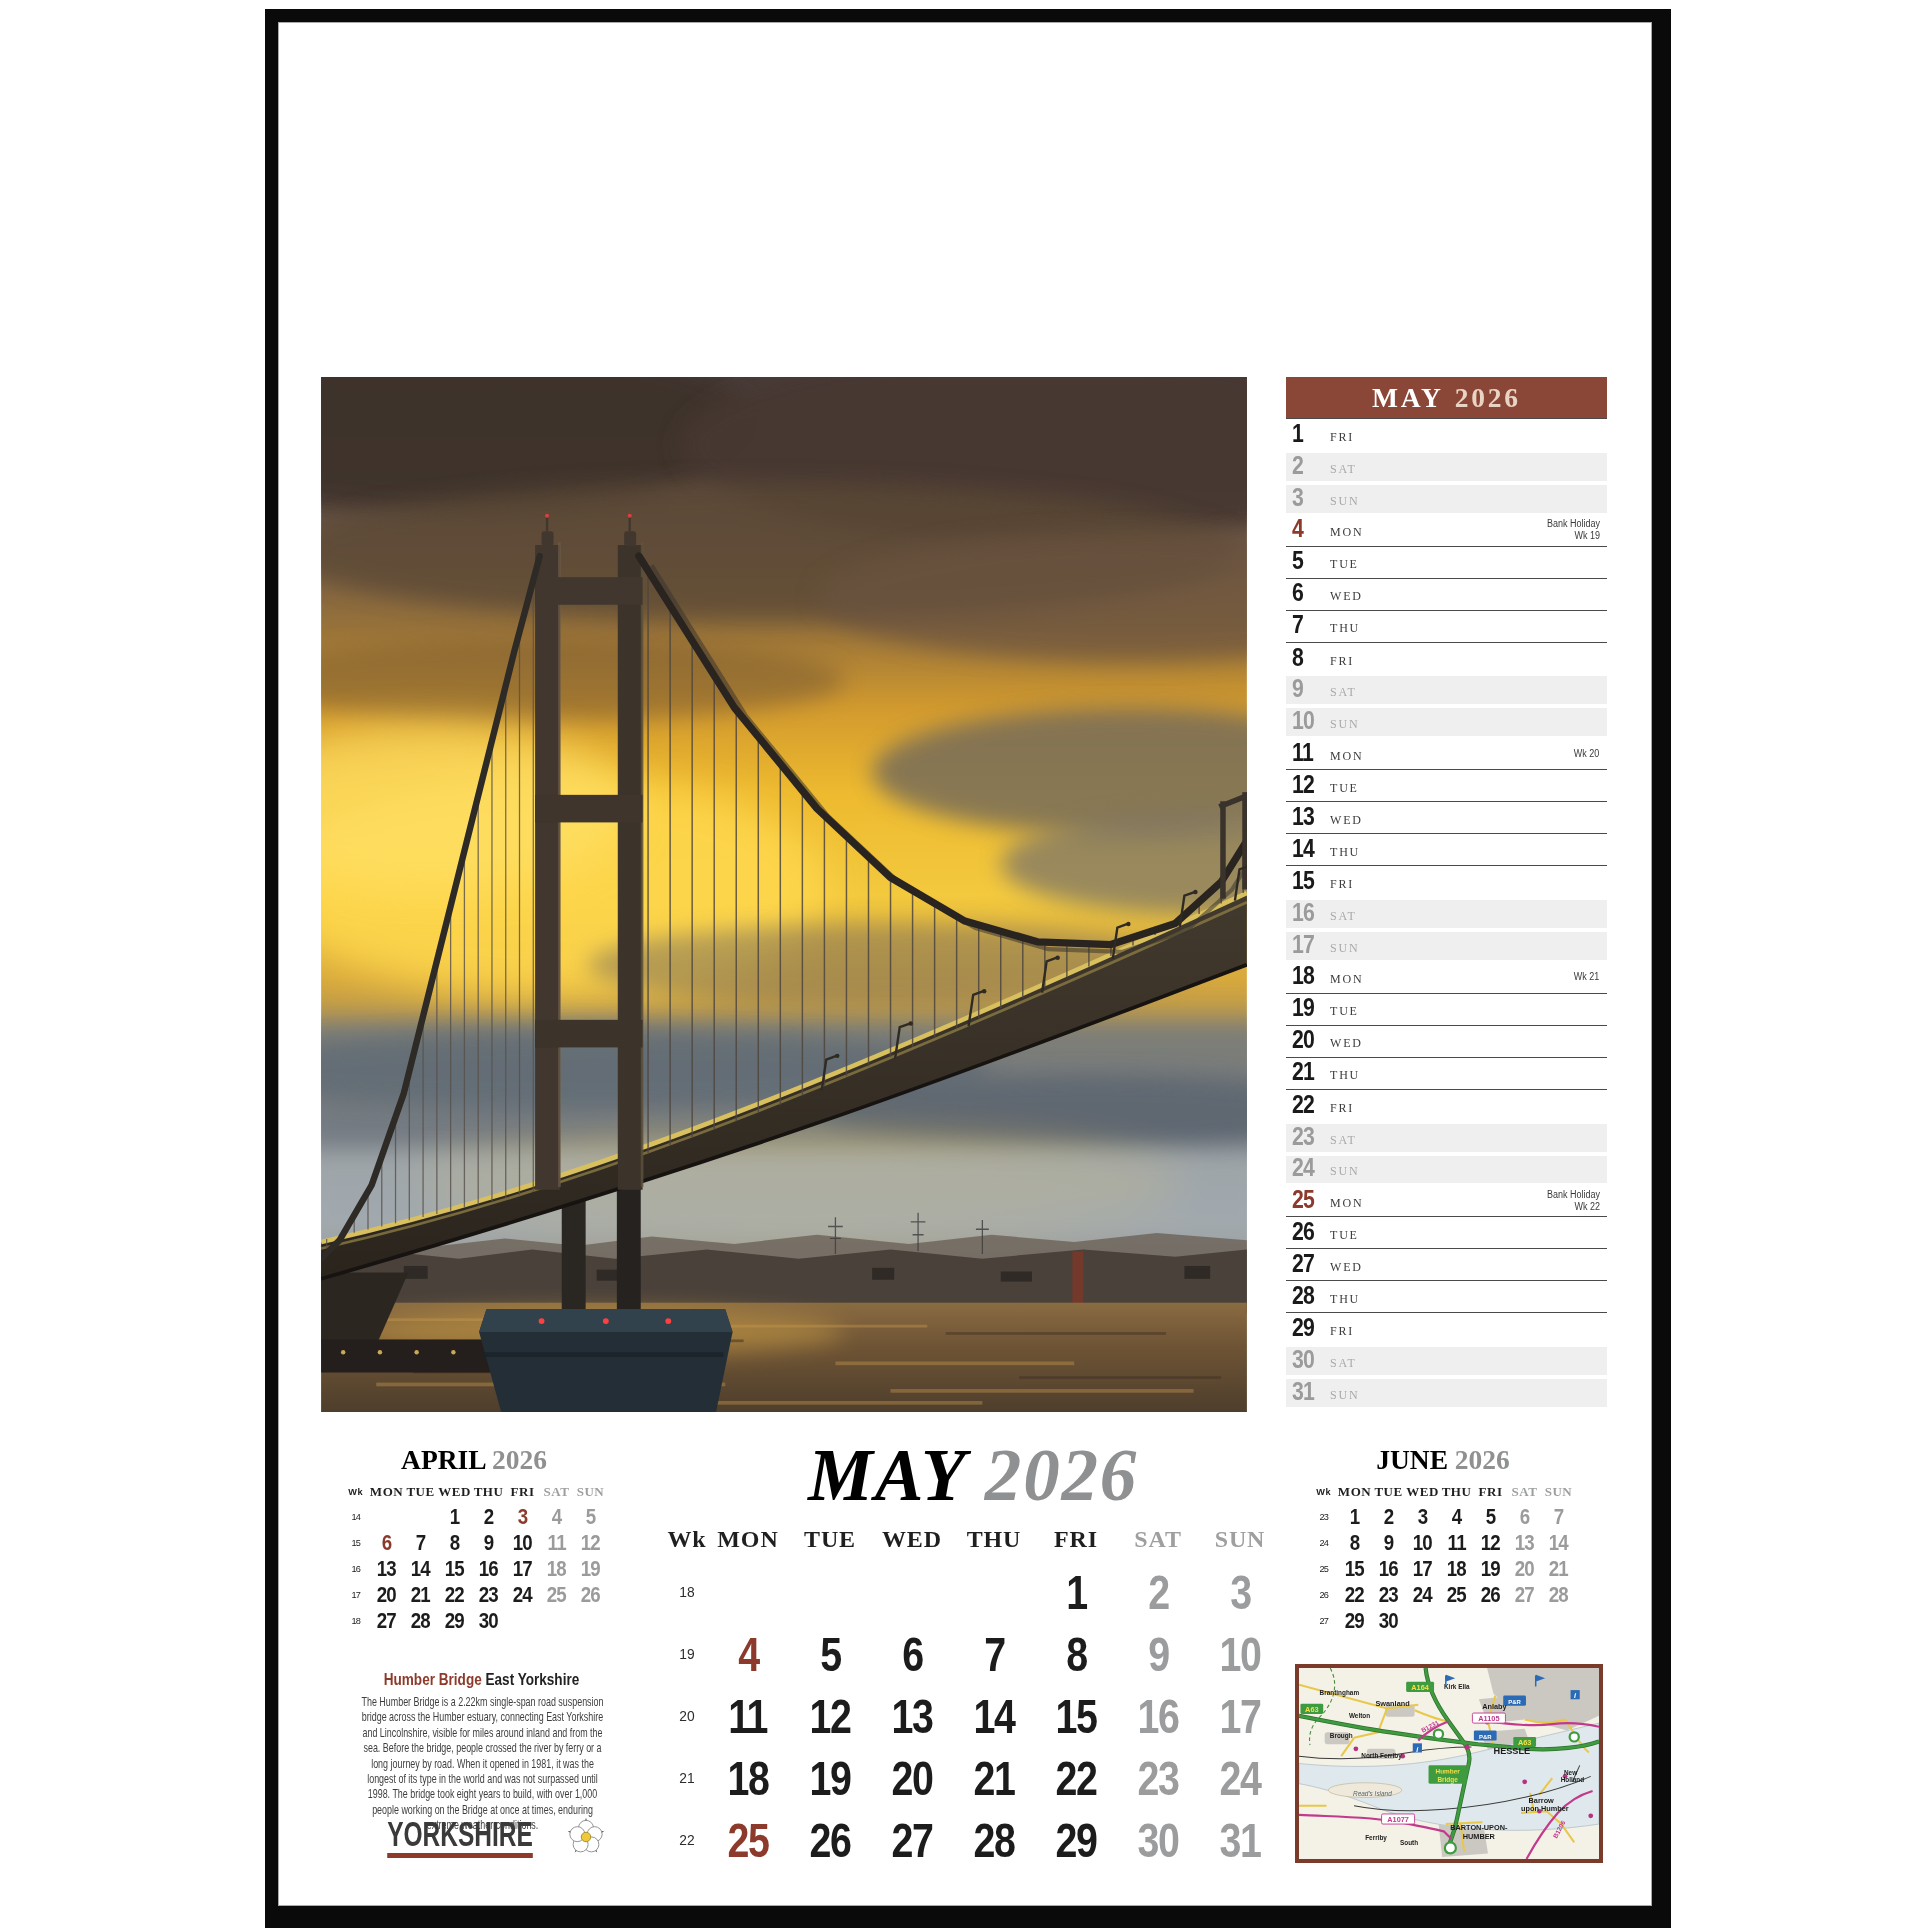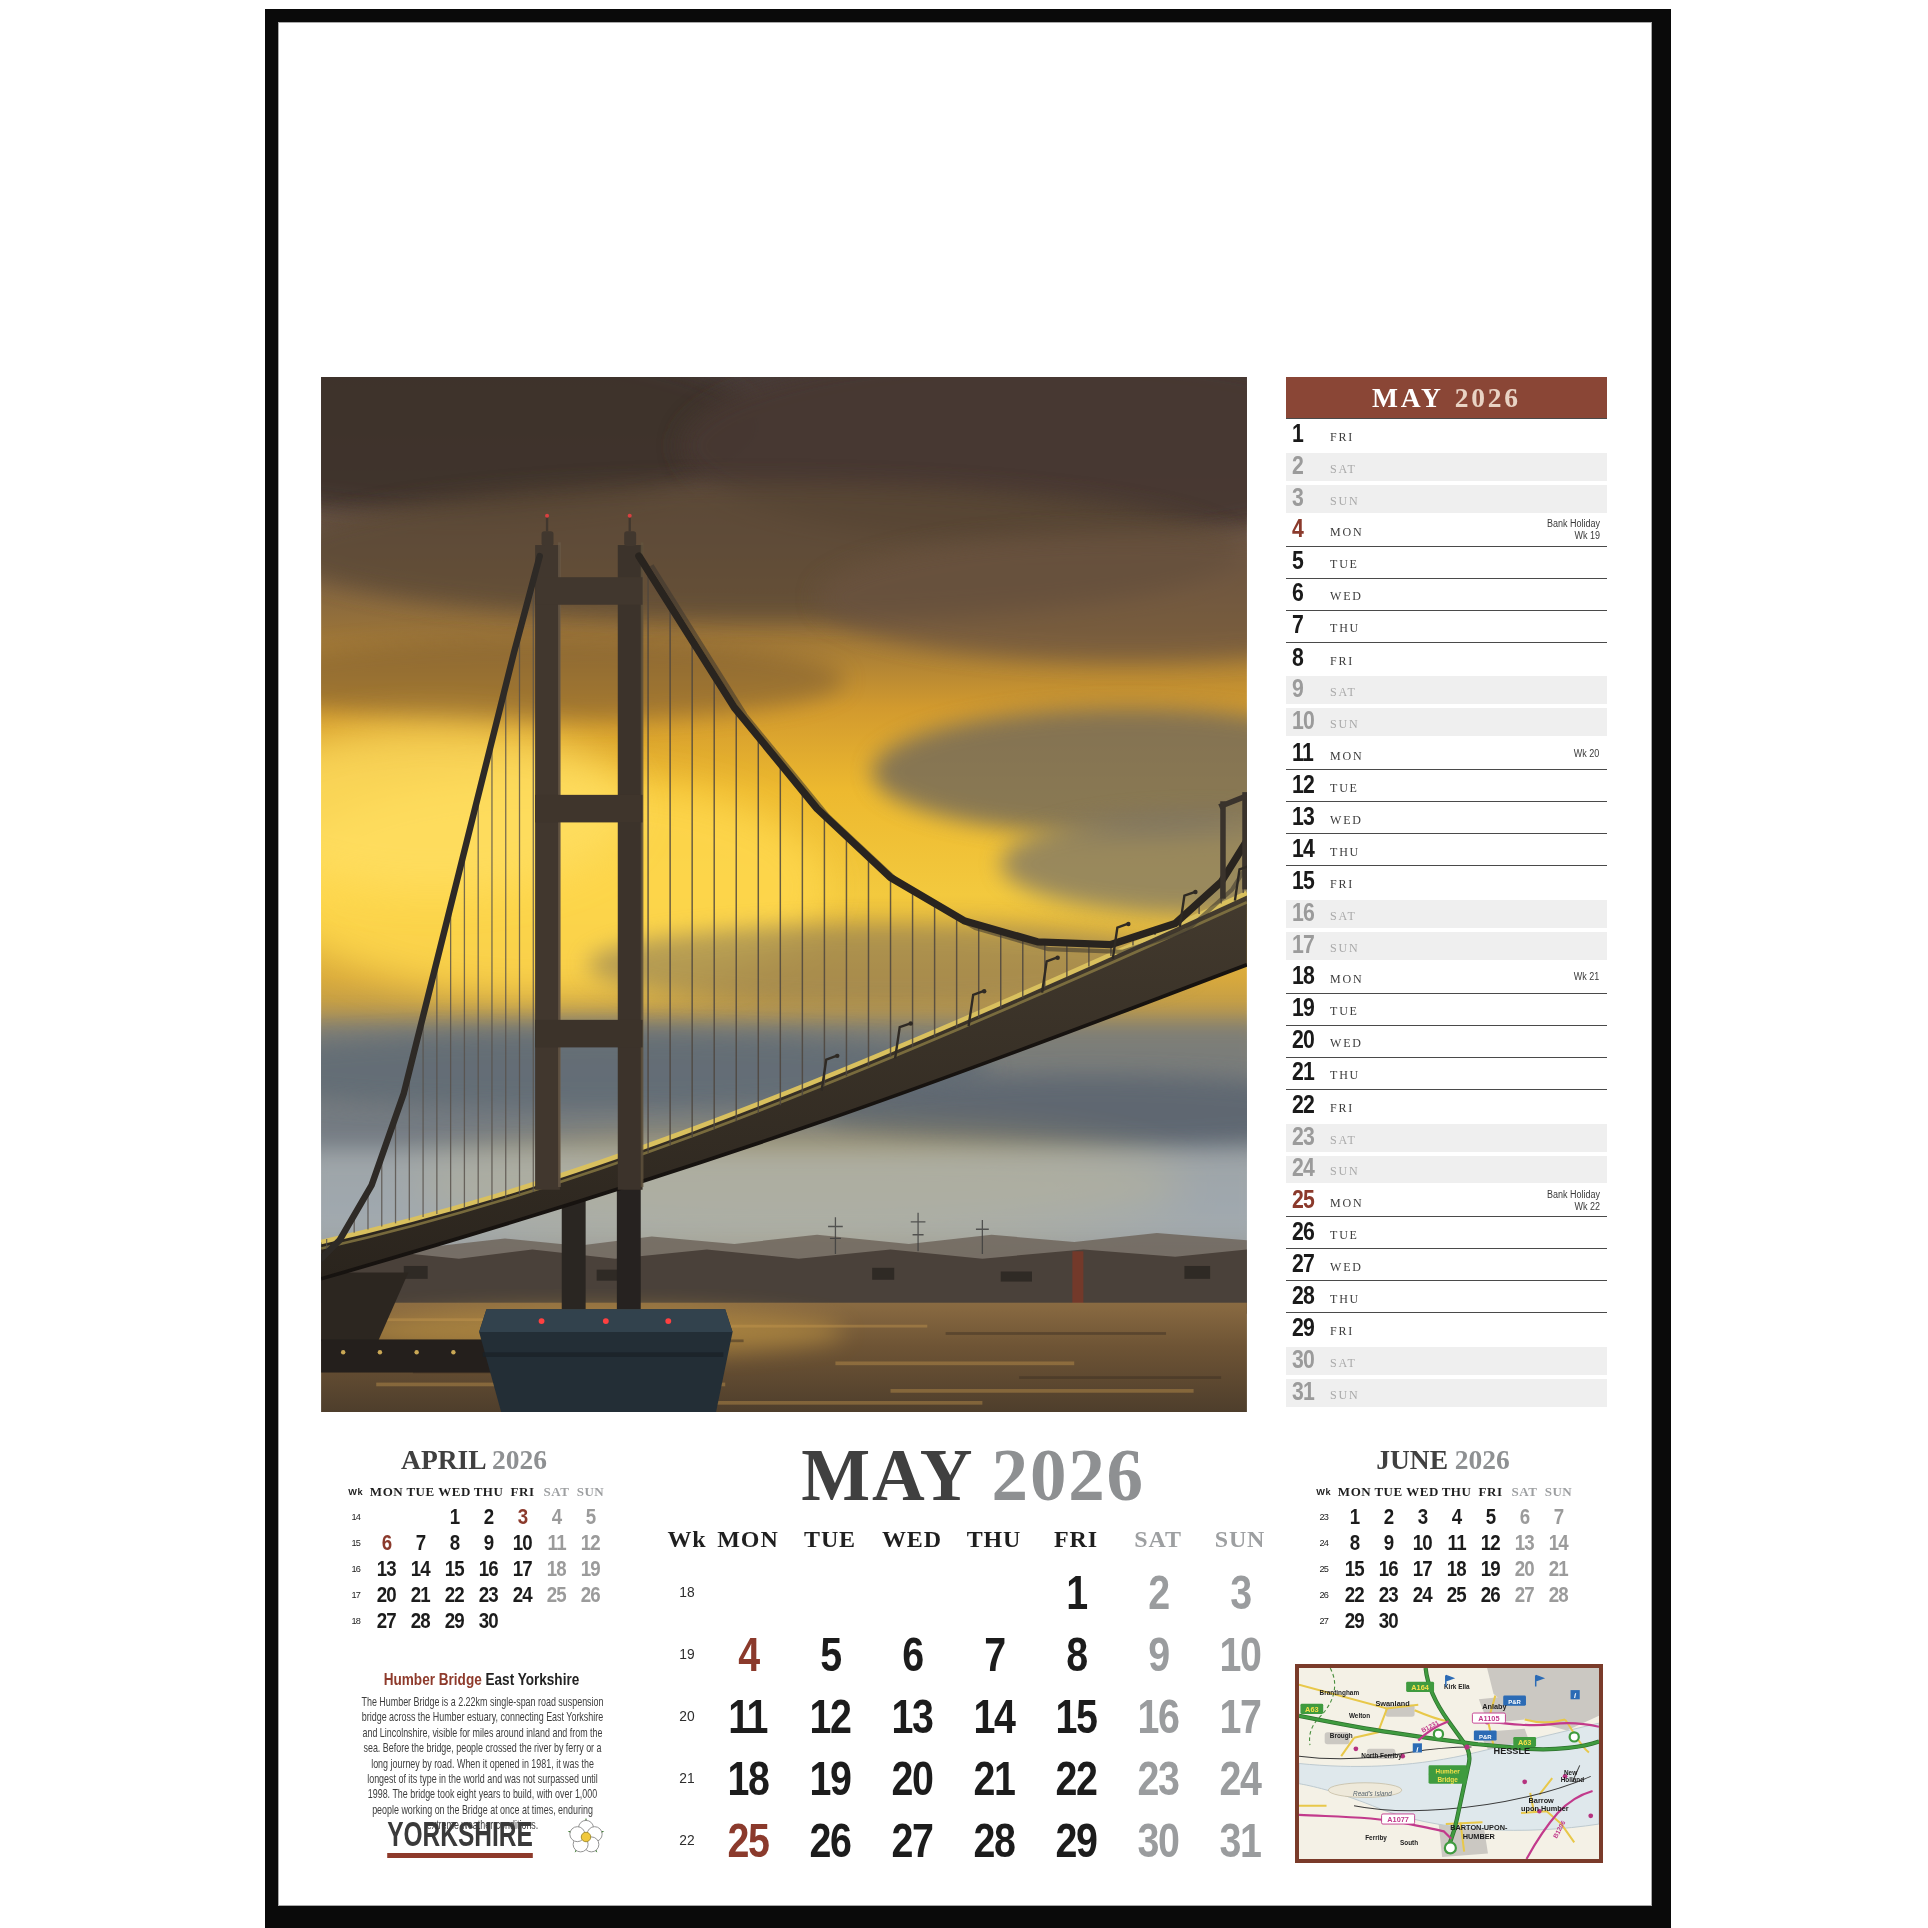--- a/index.html
+++ b/index.html
@@ -27,21 +27,21 @@
   .drow.we .dnum{color:#9b9b9b;}
   .drow.hol .dnum{color:#8b3a2c;}
   .dlab{position:absolute;left:44px;top:50%;transform:translateY(-34%);
         font-family:"Liberation Serif",serif;font-size:12px;letter-spacing:1.8px;color:#3b3b3b;}
   .drow.we .dlab{color:#a9a9a9;}
   .dnote{position:absolute;right:7.3px;top:50%;transform:translateY(-50%) scaleX(.9);transform-origin:right center;
          text-align:right;font-size:10px;line-height:1.2;color:#3a3a3a;}
 
   
   .cal-title{position:absolute;text-align:center;font-family:"Liberation Serif",serif;font-weight:bold;white-space:nowrap;}
-  .cal-title .m{color:#404040;}
+  .cal-title .m{color:#000000;}
   .cal-title .y{color:#8e9092;font-weight:bold;}
 
   
   .mini{position:absolute;width:268px;display:grid;grid-template-columns:27.5px repeat(7,34px);}
   .mini .hc{height:24px;display:flex;align-items:center;justify-content:center;
             font-family:"Liberation Serif",serif;font-weight:bold;font-size:13px;color:#1f1f1f;letter-spacing:0.5px;}
   .mini .hc.gr{color:#9d9fa1;}
   .mini .hc.wk{font-family:"Liberation Sans",sans-serif;font-weight:bold;font-size:9.2px;color:#222;}
   .mini .c{height:26px;display:flex;align-items:center;justify-content:center;}
   .mini .c span{display:inline-block;transform:scaleX(.85);font-weight:bold;font-size:22px;color:#1c1c1c;letter-spacing:-0.9px;}
@@ -564,21 +564,21 @@
         <span></span>
       </div>
       <div class="c">
         <span></span>
       </div>
       <div class="c">
         <span></span>
       </div>
     </div>
 
-<div class="cal-title" style="left:667px;top:1434px;width:612px;font-size:73px;letter-spacing:1.8px;">
+<div class="cal-title" style="left:667px;top:1434px;width:612px;font-size:73px;letter-spacing:1.8px;font-style:italic;">
   <span class="m">MAY</span>
   <span class="y">2026</span>
 </div>
 <div id="main-cal">
       <div class="hc wk">Wk</div>
       <div class="hc">MON</div>
       <div class="hc">TUE</div>
       <div class="hc">WED</div>
       <div class="hc">THU</div>
       <div class="hc">FRI</div>

